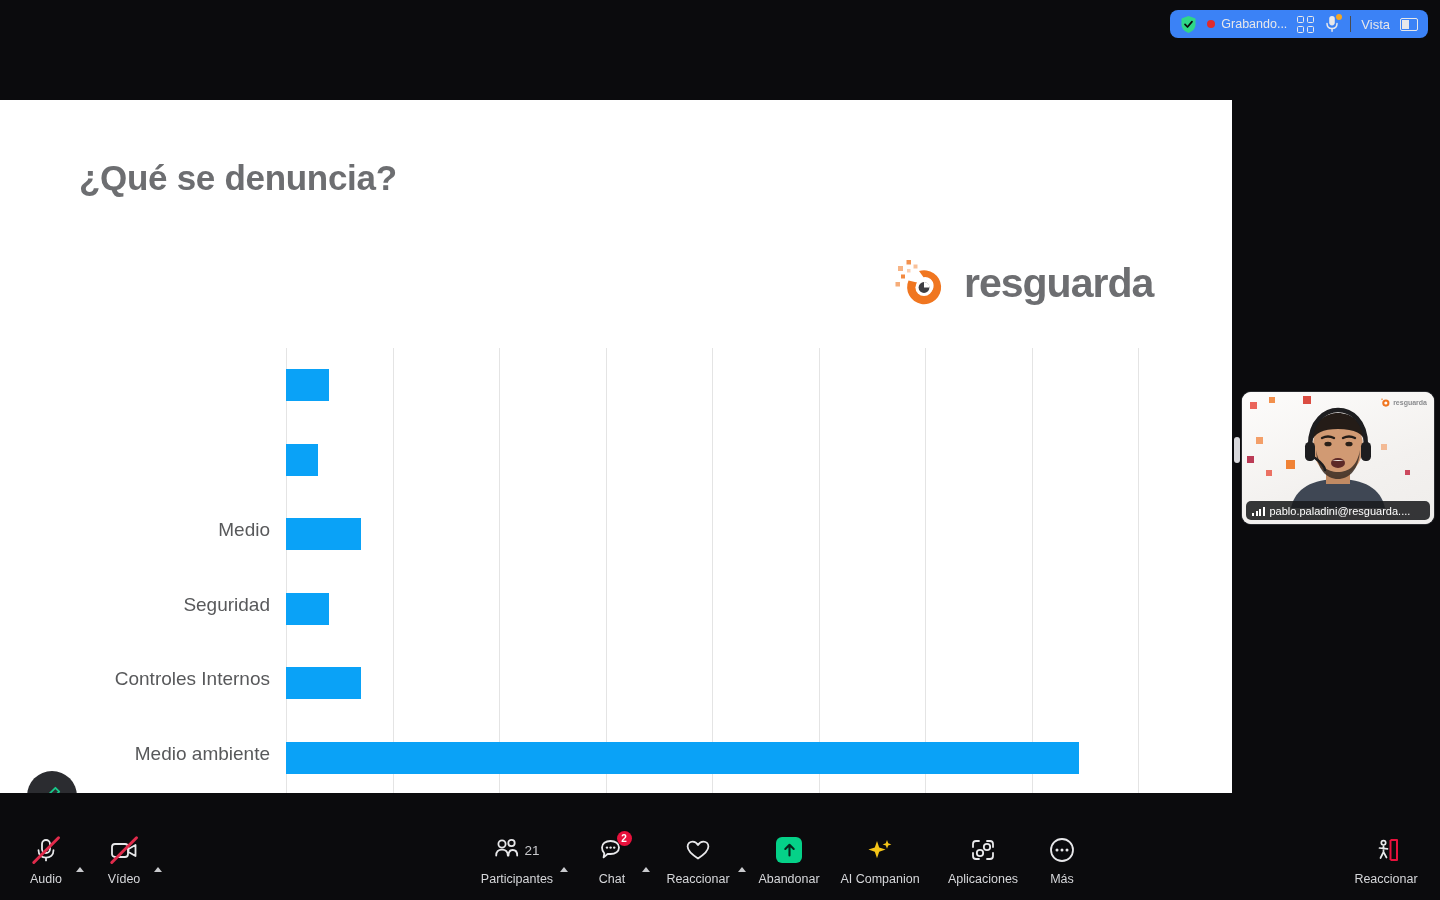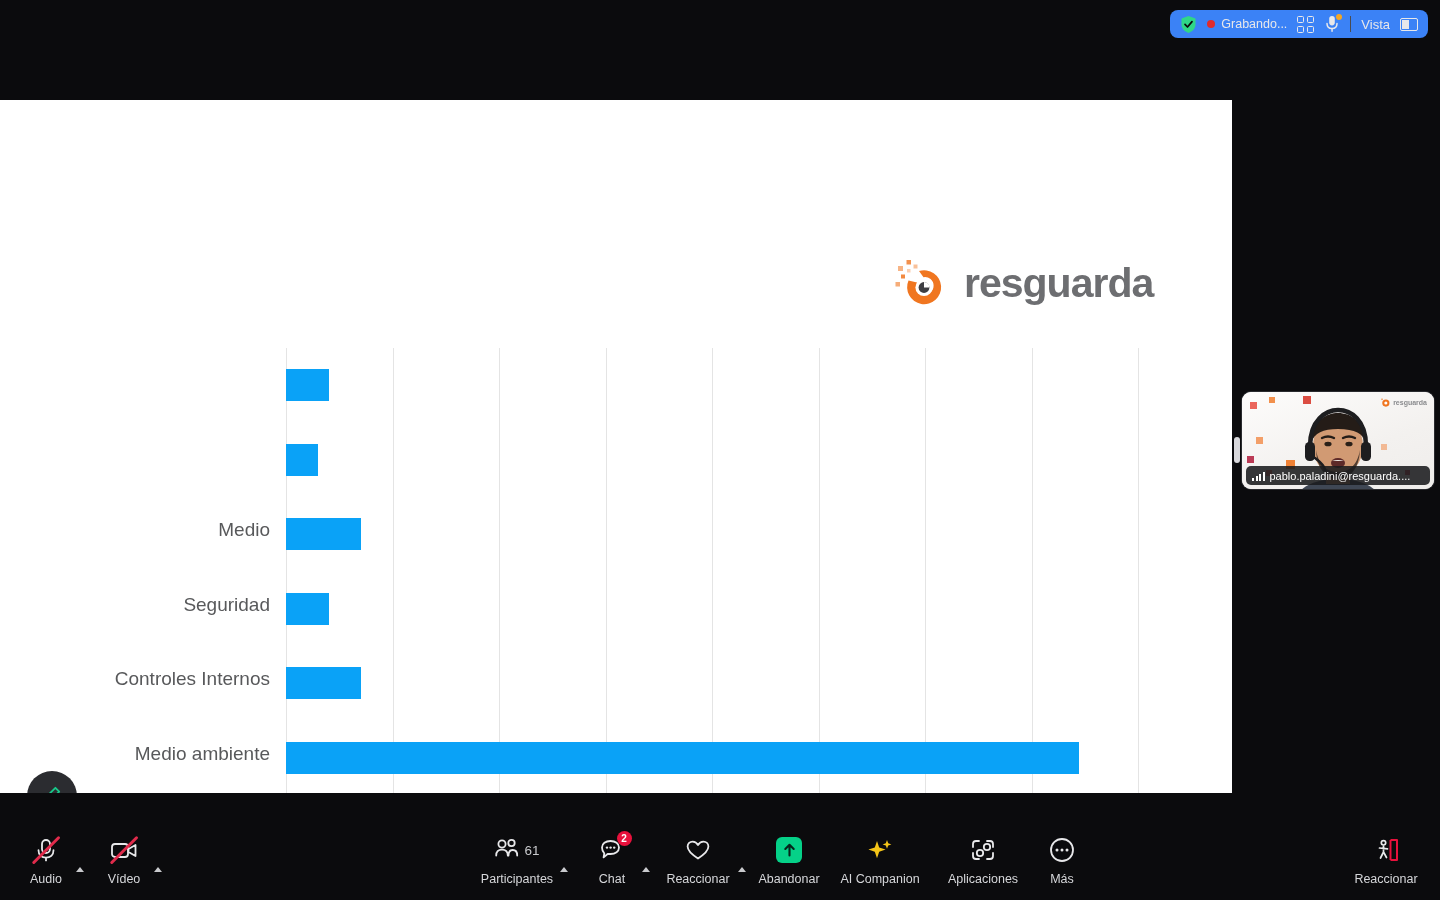--- a/index.html
+++ b/index.html
@@ -70,21 +70,21 @@
 
   
   #annotate {
     position: absolute; left: 27px; top: 771px; width: 50px; height: 50px;
     border-radius: 50%; background: #2b2c30;
     display: flex; align-items: center; justify-content: center;
   }
 
   
   #selfview {
-    position: absolute; left: 1242px; top: 392px; width: 192px; height: 97px;
+    position: absolute; left: 1242px; top: 392px; width: 192px; height: 132px;
     border-radius: 9px; overflow: hidden; background: #f4f2f1;
     box-shadow: 0 0 0 1px #2a2b2f;
   }
   #sv-bg { position: absolute; inset: 0; background: linear-gradient(160deg,#fdfcfb 0%,#f3f1ef 60%,#efedeb 100%); }
   .sv-sq { position: absolute; }
   #sv-person { position: absolute; left: 50%; top: 14px; transform: translateX(-50%); width: 110px; height: 102px; }
   #sv-logo { position: absolute; right: 7px; top: 6px; display:flex; align-items:center; gap:3px; }
   #sv-logo-txt { font-size: 7px; font-weight: bold; color: #8a8b8e; }
   #sv-name {
     position: absolute; left: 4px; bottom: 4px; right: 4px; height: 19px;
@@ -160,20 +160,21 @@
       <span class="badge-dot"></span>
     </span>
     <span class="divider-v"></span>
     <span id="vista-label">Vista</span>
     <span id="vista-icon"></span>
   </div>
 </div>
 
 <div id="shared">
 
+  <div id="slide-title">¿Qué se denuncia?</div>
 
   <div id="logo">
     <span id="logo-mark">
       <svg width="58" height="56" viewBox="0 0 58 56">
         <path d="M24 16 A17 17 0 1 1 13.5 25.5 L22 27.5 A8.6 8.6 0 1 0 28.5 22.2 Z" fill="#f07620"></path>
         <circle cx="29" cy="32.5" r="8.6" fill="#ffffff"></circle>
         <path d="M29 24 A8.6 8.6 0 0 1 37.6 32.5 L29 32.5 Z" fill="#f07620" opacity="0.0"></path>
         <circle cx="29" cy="32.5" r="5.4" fill="#3e3e42"></circle>
         <path d="M29 32.5 L29 26.9 A5.6 5.6 0 0 1 34.5 32.5 Z" fill="#ffffff"></path>
         <rect x="3" y="11" width="5" height="5" fill="#f07620" opacity=".55"></rect>
@@ -345,21 +346,21 @@
     <div class="tb-item" style="min-width:78px;">
       <span class="tb-icon">
         <span>
           <svg width="26" height="20" viewBox="0 0 26 20">
             <circle cx="8" cy="6" r="3.6" fill="none" stroke="#e8e8ea" stroke-width="1.8"></circle>
             <path d="M2.2 17.5 C2.2 13.6 4.8 11.6 8 11.6 C11.2 11.6 13.8 13.6 13.8 17.5" fill="none" stroke="#e8e8ea" stroke-width="1.8" stroke-linecap="round"></path>
             <circle cx="17.5" cy="5" r="3.2" fill="none" stroke="#e8e8ea" stroke-width="1.8"></circle>
             <path d="M14.5 17.5 C14.5 13.9 16 12 18.8 12 C21.6 12 23.2 13.9 23.2 17.5" fill="none" stroke="#e8e8ea" stroke-width="1.8" stroke-linecap="round"></path>
           </svg>
         </span>
-        <span id="participant-count">61</span>
+        <span id="participant-count">21</span>
       </span>
       <span class="tb-label">Participantes</span>
     </div>
     <div class="caret"></div>
 
     <div class="tb-item" style="margin-left:16px;">
       <span class="tb-icon">
         <svg width="27" height="24" viewBox="0 0 27 24">
           <path d="M3 9.5 C3 5.6 6.6 3 11.5 3 C16.4 3 20 5.6 20 9.5 C20 13.4 16.4 16 11.5 16 L8.6 16 L4.6 19.4 L5.3 15.4 C3.9 14 3 11.9 3 9.5 Z" fill="none" stroke="#e8e8ea" stroke-width="1.8" stroke-linejoin="round"></path>
           <circle cx="8" cy="9.6" r="1.2" fill="#e8e8ea"></circle>

